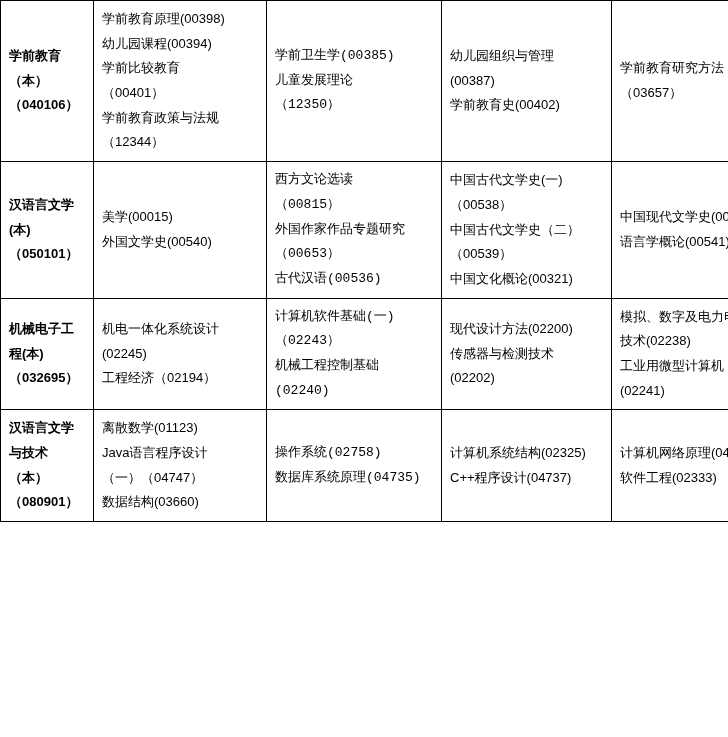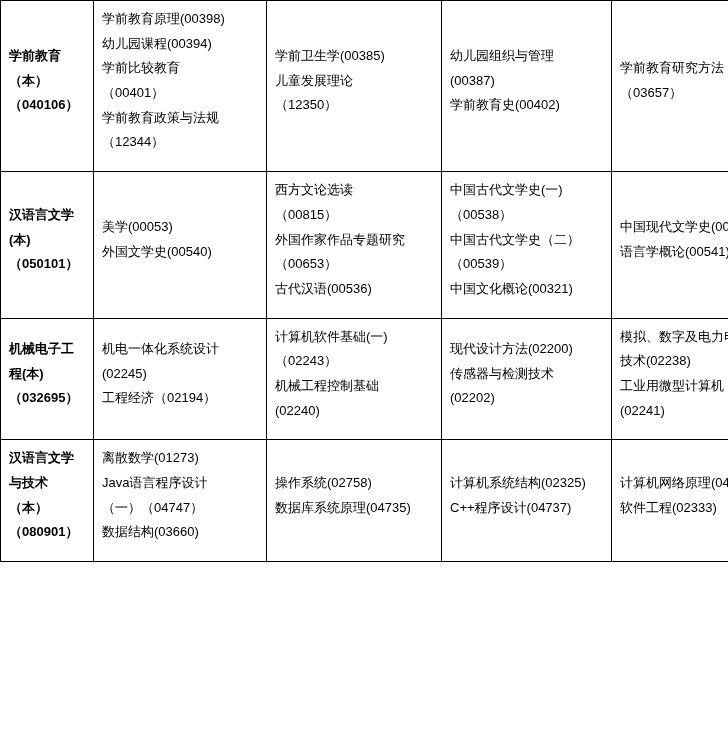--- a/index.html
+++ b/index.html
@@ -15,32 +15,32 @@
     overflow: hidden;
   }
   table.exam-table {
     border-collapse: collapse;
     width: 728px;
     table-layout: fixed;
   }
   table.exam-table td {
     border: 1px solid #000000;
     vertical-align: middle;
-    padding: 6px 6px 16px 8px;
+    padding: 6px 6px 6px 8px;
     font-size: 13px;
     line-height: 1.9;
   }
   td.major-cell {
     width: 78px;
     font-weight: bold;
     text-align: left;
     vertical-align: middle;
   }
   td.col-1 { width: 158px; }
-  td.col-2 { width: 160px; }
+  td.col-2 { width: 160px; font-family: Liberation Mono, monospace; }
   td.col-3 { width: 155px; }
   td.col-4 { width: 170px; }
   .line {
     display: block;
     white-space: pre-wrap;
   }
   .major-line {
     display: block;
     white-space: pre-wrap;
   }
@@ -81,21 +81,21 @@
       </td>
     </tr>
 
     <tr>
       <td class="major-cell">
         <span class="major-line">汉语言文学</span>
         <span class="major-line">(本)</span>
         <span class="major-line">（050101）</span>
       </td>
       <td class="col-1">
-        <span class="line">美学(00053)</span>
+        <span class="line">美学(00015)</span>
         <span class="line">外国文学史(00540)</span>
       </td>
       <td class="col-2">
         <span class="line">西方文论选读</span>
         <span class="line">（00815）</span>
         <span class="line">外国作家作品专题研究</span>
         <span class="line">（00653）</span>
         <span class="line">古代汉语(00536)</span>
       </td>
       <td class="col-3">
@@ -142,21 +142,21 @@
     </tr>
 
     <tr>
       <td class="major-cell">
         <span class="major-line">汉语言文学</span>
         <span class="major-line">与技术</span>
         <span class="major-line">（本）</span>
         <span class="major-line">（080901）</span>
       </td>
       <td class="col-1">
-        <span class="line">离散数学(01273)</span>
+        <span class="line">离散数学(01123)</span>
         <span class="line">Java语言程序设计</span>
         <span class="line">（一）（04747）</span>
         <span class="line">数据结构(03660)</span>
       </td>
       <td class="col-2">
         <span class="line">操作系统(02758)</span>
         <span class="line">数据库系统原理(04735)</span>
       </td>
       <td class="col-3">
         <span class="line">计算机系统结构(02325)</span>

